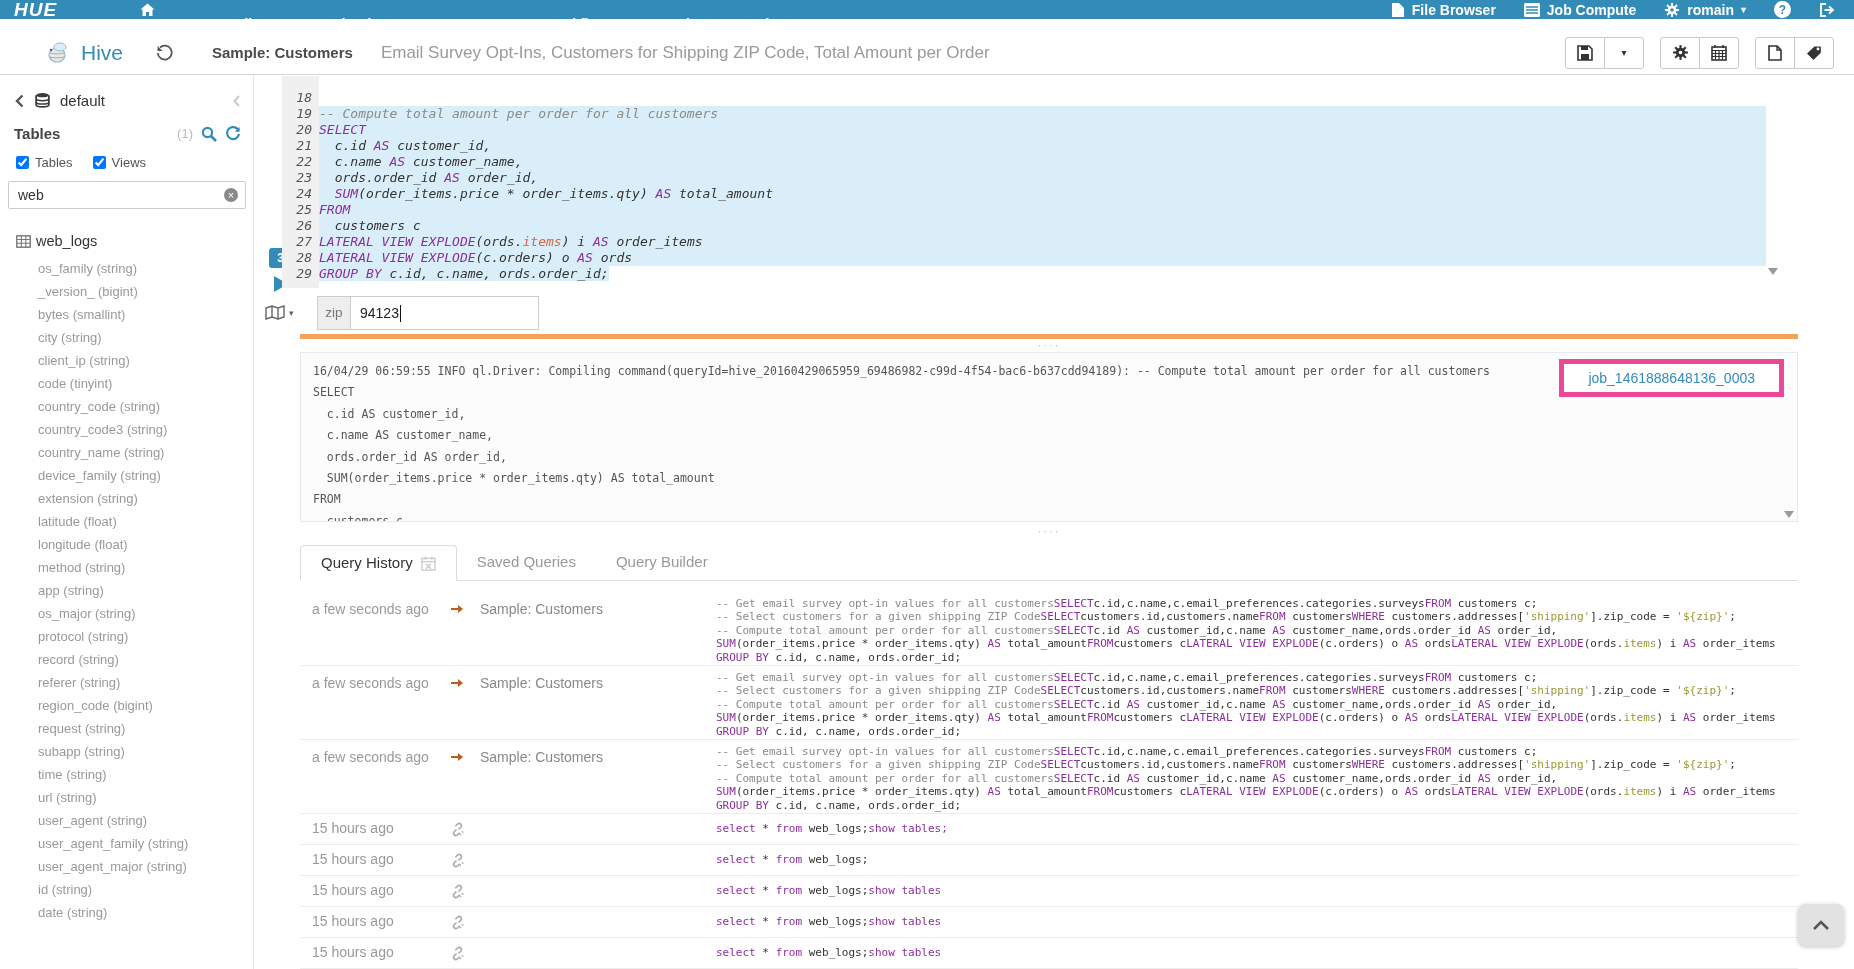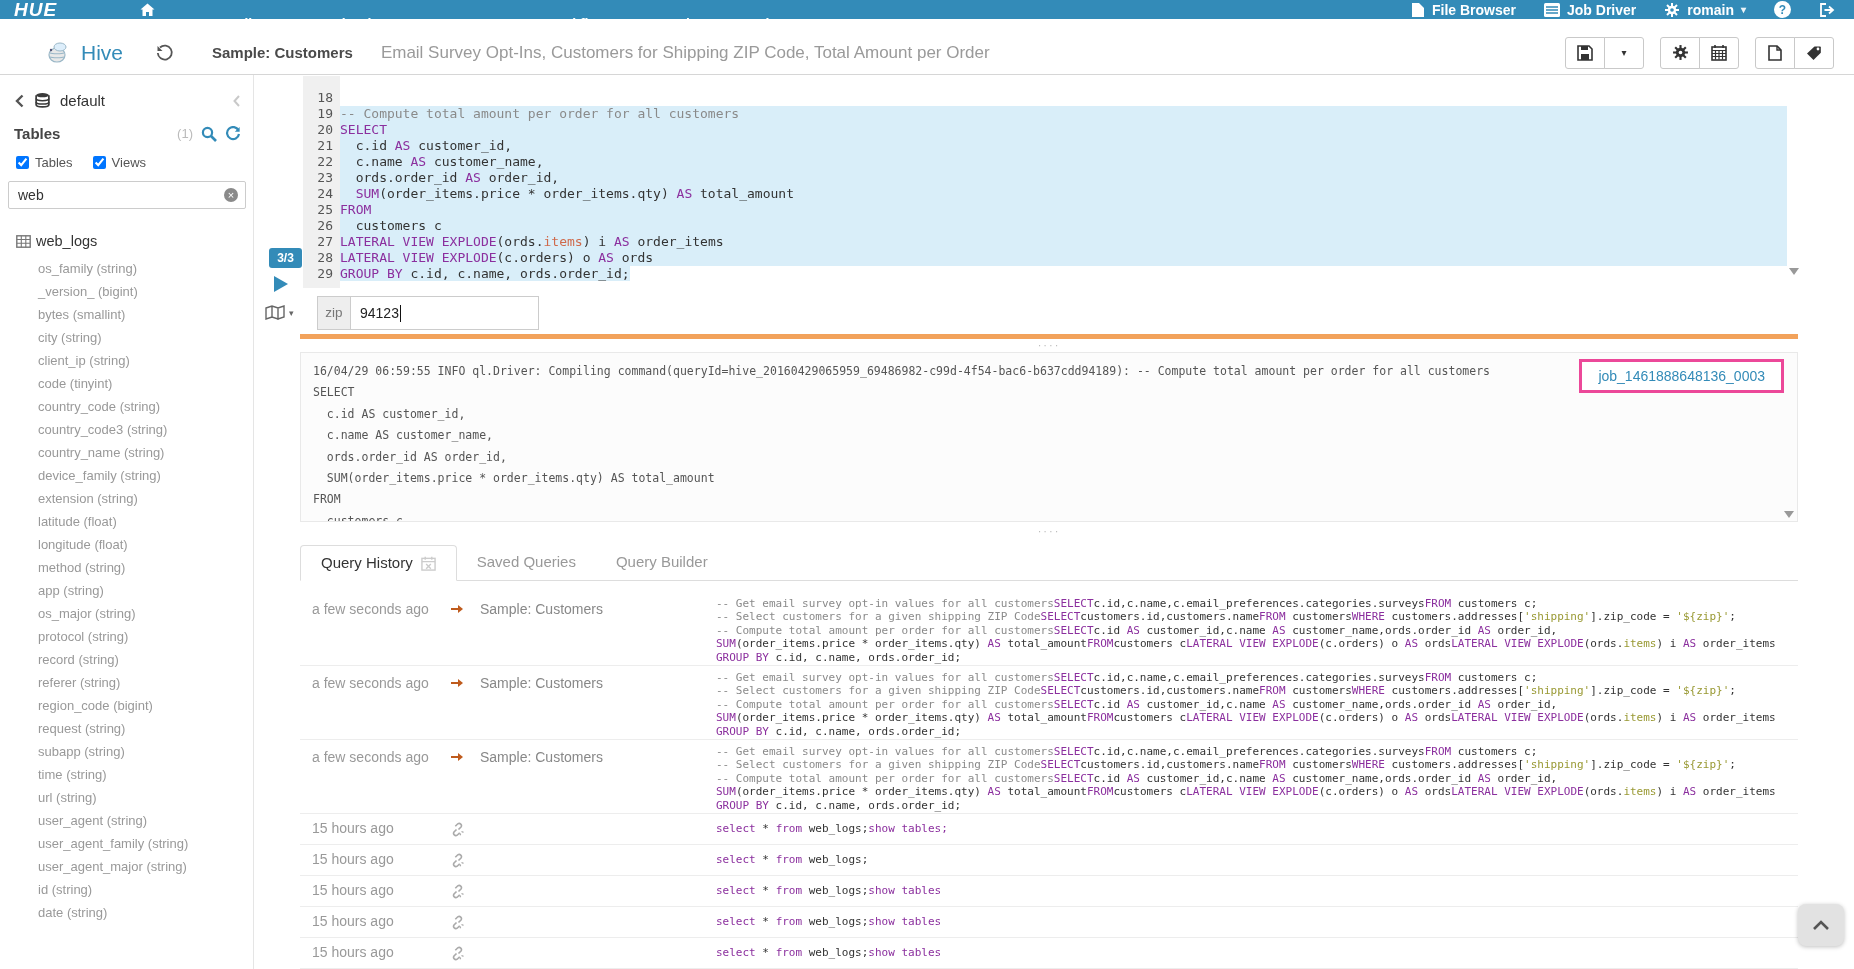--- a/index.html
+++ b/index.html
@@ -58,21 +58,21 @@
   #table-item { display:flex; align-items:center; gap:5px; padding:24px 0 0 16px; cursor:pointer; }
   #table-item span { font-size:14.5px; color:#333; }
   #columns-list { padding:8px 0 0 0; }
   .col-item { height:23px; line-height:23px; padding-left:38px; font-size:13px; color:#999;
     white-space:nowrap; cursor:pointer; }
 
   
   #content { position:absolute; left:255px; top:76px; right:0; bottom:0; background:#fff; }
 
   
-  #editor { position:absolute; left:48px; top:0; width:1498px; height:212px; background:#fff; overflow:hidden; }
+  #editor { position:absolute; left:27px; top:0; width:1498px; height:212px; background:#fff; overflow:hidden;font-style:italic; }
   #gutter { position:absolute; left:0; top:0; width:37px; height:212px; background:#f0f0f0; padding-top:14px; }
   .gut-no { height:16px; line-height:16px; text-align:right; padding-right:7px;
     font-family:"DejaVu Sans Mono", monospace; font-size:13px; color:#555; }
   #code-area { position:absolute; left:37px; right:14px; top:0; padding-top:14px; cursor:text; }
   .ed-line { height:16px; line-height:16px; font-family:"DejaVu Sans Mono", monospace; font-size:13px;
     color:#333; white-space:pre; }
   .ed-line.hl { background:#d9eef9; }
   .hl-text { background:#d9eef9; }
   .tk-kw { color:#8b2f9e; }
   .tk-com { color:#8a8a8a; }
@@ -104,22 +104,22 @@
   .grip { position:absolute; left:45px; width:1498px; height:8px; text-align:center; color:#bbb;
     font-size:11px; line-height:8px; letter-spacing:2px; cursor:row-resize; }
   #grip-1 { top:265px; } #grip-2 { top:451px; }
 
   
   #log-panel { position:absolute; left:45px; top:276px; width:1498px; height:170px; background:#fcfcfc;
     border:1px solid #e9e9e9; overflow:hidden; }
   #log-lines { padding:8px 12px; }
   .log-line { height:21.4px; line-height:21.4px; font-family:"DejaVu Sans Mono", monospace;
     font-size:11.5px; color:#555; white-space:pre; }
-  #job-box { position:absolute; top:6px; right:13px; background:#fff; border:3px solid #ec4899;
-    padding:5px 16px; }
+  #job-box { position:absolute; top:6px; right:13px; background:#fff; border:5px solid #ec4899;
+    padding:5px 24px; }
   #job-link { color:#338bb8; font-size:14px; text-decoration:none; cursor:pointer; }
   #log-scroll-down { position:absolute; right:3px; bottom:3px; width:0; height:0;
     border-left:5px solid transparent; border-right:5px solid transparent; border-top:7px solid #999; cursor:pointer; }
 
   
   #tabs { position:absolute; left:45px; top:468px; width:1498px; height:37px; border-bottom:1px solid #ddd;
     display:flex; align-items:flex-end; }
   .tab { height:36px; line-height:34px; padding:0 20px; font-size:15px; color:#999; cursor:pointer;
     display:flex; align-items:center; gap:8px; }
   .tab.active { background:#fff; color:#333; border:1px solid #ddd; border-bottom:1px solid #fff;
@@ -197,21 +197,21 @@
         </span>
         <span>File Browser</span>
       </div>
       <div class="nav-right-item">
         <span>
           <svg width="16" height="14" viewBox="0 0 16 14">
               <rect x="0" y="0" width="16" height="14" rx="1.5" fill="#fff"></rect>
               <path d="M2 4h12M2 7h12M2 10h12" stroke="#338bb8" stroke-width="1.4"></path>
             </svg>
         </span>
-        <span>Job Driver</span>
+        <span>Job Compute</span>
       </div>
       <div class="nav-right-item">
         <span>
           <svg width="16" height="16" viewBox="0 0 16 16">
               <g stroke="#fff" stroke-width="2">
                 <line x1="8" y1="1" x2="8" y2="15"></line>
                 <line x1="1" y1="8" x2="15" y2="8"></line>
                 <line x1="3" y1="3" x2="13" y2="13"></line>
                 <line x1="13" y1="3" x2="3" y2="13"></line>
               </g>

